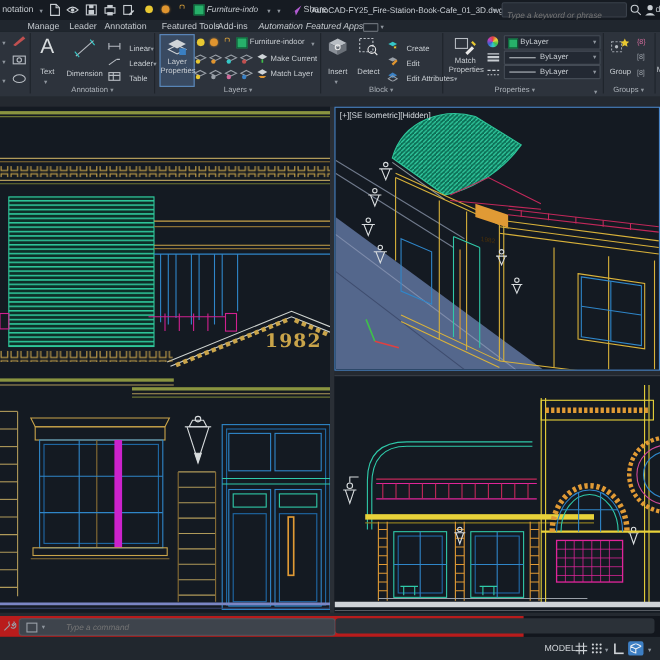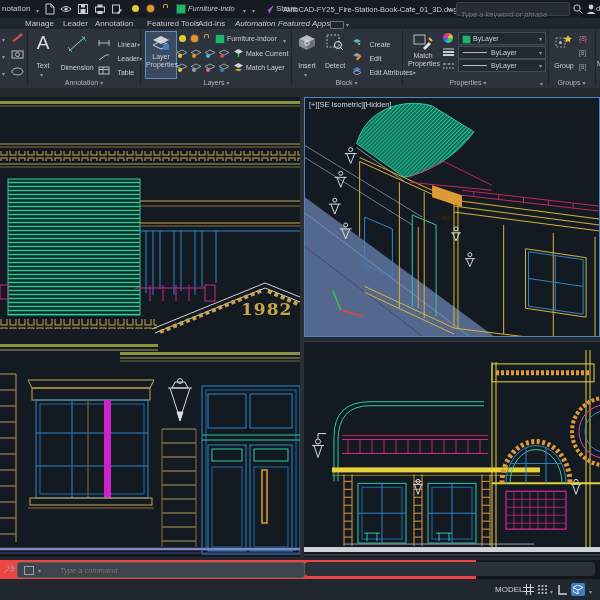--- a/index.html
+++ b/index.html
@@ -36,21 +36,21 @@
   .grayline{background:#b8bdc3;height:1px;}
   .cwheel{width:10px;height:10px;border-radius:50%;background:conic-gradient(#e04040,#e8d23a,#3fc04a,#35c8c8,#3a60d0,#c040c0,#e04040);}
   
   #canvas{left:0;top:88px;width:600px;height:472px;background:#242930;}
   .vp{background:#141a22;overflow:hidden;}
   #vp-left{left:0;top:9px;width:300px;height:460px;}
   #vp-tr{left:304px;top:9px;width:296px;height:240px;border:1.5px solid #4a86c8;box-sizing:border-box;}
   #vp-br{left:304px;top:253px;width:296px;height:216px;border-top:1px solid #3a4048;box-sizing:border-box;}
   .vp svg{display:block;width:100%;height:100%;}
   
-  #cmdrow{left:0;top:560px;width:476px;height:19px;background:#ef4444;}
+  #cmdrow{left:0;top:560px;width:476px;height:19px;background:#b91c1c;}
   #cmd-pill{left:17px;top:2px;width:286px;height:14px;background:#3e444c;border:1px solid #51575f;border-radius:3px;}
   #cmd-pill input{position:absolute;left:40px;top:0;width:230px;height:12px;background:transparent;border:none;outline:none;
       font-family:"Liberation Sans",sans-serif;font-style:italic;font-size:7.5px;color:#b8bdc3;}
   #cmd-pill2{left:305px;top:2px;width:290px;height:14px;background:#2b3138;border-radius:3px;}
   
   #statusrow{left:0;top:579px;width:600px;height:21px;background:#21272e;}
   .sbtn{top:5px;height:12px;font-size:8px;color:#cfd3d7;line-height:12px;}
   .blueico{background:#3d7fc4;border-radius:2px;}
 </style>
 </head>

